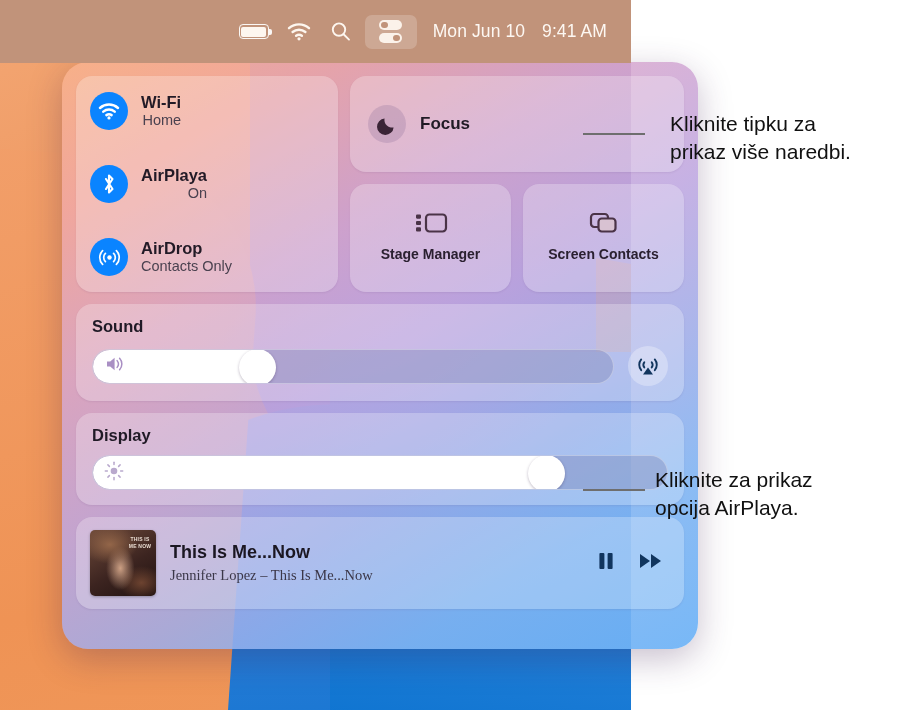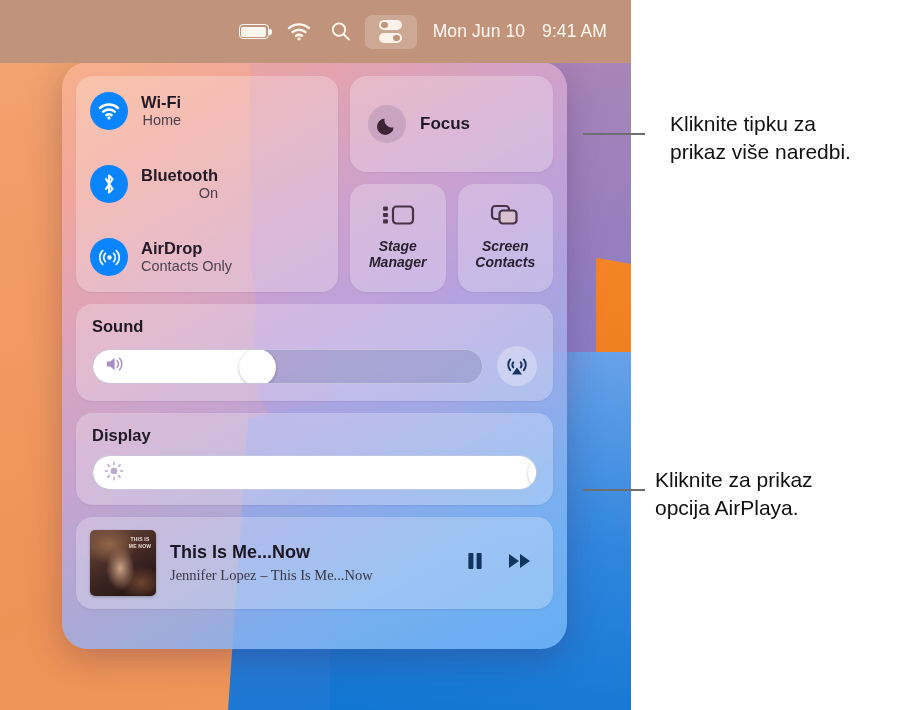--- a/index.html
+++ b/index.html
@@ -88,21 +88,21 @@
   .cc-tg.right i{ right:2px; }
 
   #clock{
     color:#fdf8f3; font-size:17.5px; letter-spacing:.1px;
     margin-left:12px; white-space:nowrap;
   }
   #clock .sep{ display:inline-block; width:7px; }
 
   
   #cc-panel{
-    position:absolute; left:62px; top:62px; width:505px; height:587px;
+    position:absolute; left:62px; top:62px; width:636px; height:587px;
     border-radius:26px;
     background:linear-gradient(150deg,
       rgba(248,178,140,.88) 0%,
       rgba(240,168,166,.86) 16%,
       rgba(214,166,206,.86) 34%,
       rgba(190,166,224,.87) 50%,
       rgba(160,172,232,.88) 66%,
       rgba(128,180,242,.90) 82%,
       rgba(108,178,246,.92) 100%);
     box-shadow:0 10px 34px rgba(60,30,80,.28);
@@ -135,21 +135,21 @@
     display:flex; align-items:center; justify-content:center;
   }
   .focus-label{ font-size:17px; font-weight:bold; color:#201a24; }
 
   .tiles{ display:flex; gap:12px; flex:1; }
   .tile{
     flex:1; display:flex; flex-direction:column; align-items:center; justify-content:center;
     gap:7px; padding-bottom:4px;
   }
   .tile .tl{
-    font-size:14px; font-weight:bold; color:#2a2030; text-align:center; line-height:1.14;font-style:italic;
+    font-size:14px; font-weight:bold; color:#2a2030; text-align:center; line-height:1.14;
   }
 
   
   .slider-card{ margin-top:12px; padding:13px 16px 15px; }
   .slider-card .hd{ font-size:16.5px; font-weight:bold; color:#201a26; margin-bottom:10px; }
   .slider-wrap{ display:flex; align-items:center; gap:14px; }
   .slider{
     position:relative; height:35px; border-radius:18px; flex:1;
     background:rgba(120,130,180,.38);
     border:1px solid rgba(255,255,255,.34);
@@ -275,21 +275,21 @@
         </div>
       </div>
 
       <div class="conn-row">
         <div class="conn-ic">
           <svg width="14" height="22" viewBox="0 0 14 22">
             <path d="M4 6 L10.5 16 L7 19.5 V2.5 L10.5 6 L4 16" fill="none" stroke="#fff" stroke-width="2.1" stroke-linecap="round" stroke-linejoin="round"></path>
           </svg>
         </div>
         <div class="conn-txt">
-          <div class="t">Bluetooth</div>
+          <div class="t">AirPlaya</div>
           <div class="s">On</div>
         </div>
       </div>
 
       <div class="conn-row">
         <div class="conn-ic">
           <svg width="23" height="23" viewBox="0 0 23 23">
             <circle cx="11.5" cy="11.5" r="2.2" fill="#fff"></circle>
             <path d="M7.4 15.6 A5.8 5.8 0 0 1 7.4 7.4" fill="none" stroke="#fff" stroke-width="1.7" stroke-linecap="round"></path>
             <path d="M15.6 7.4 A5.8 5.8 0 0 1 15.6 15.6" fill="none" stroke="#fff" stroke-width="1.7" stroke-linecap="round"></path>

